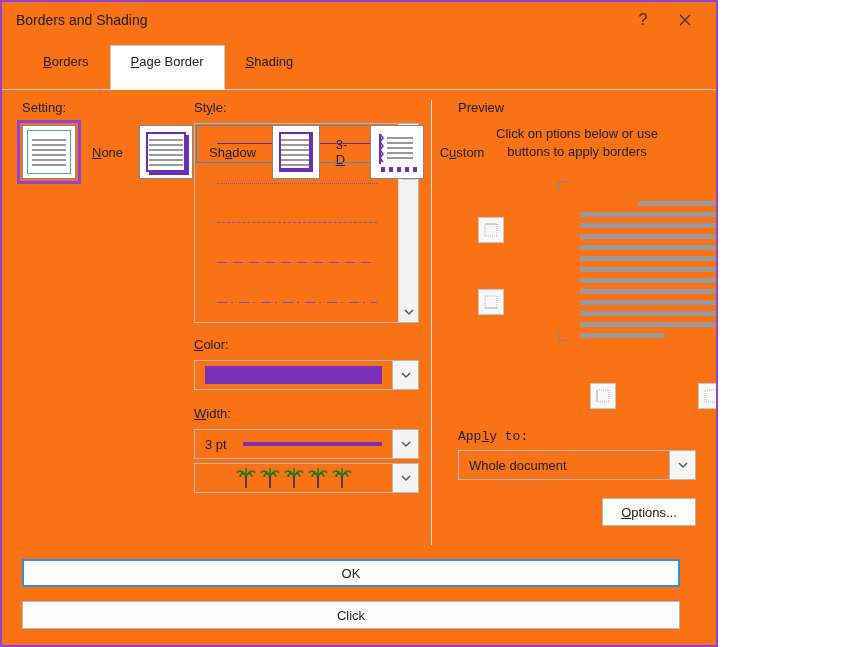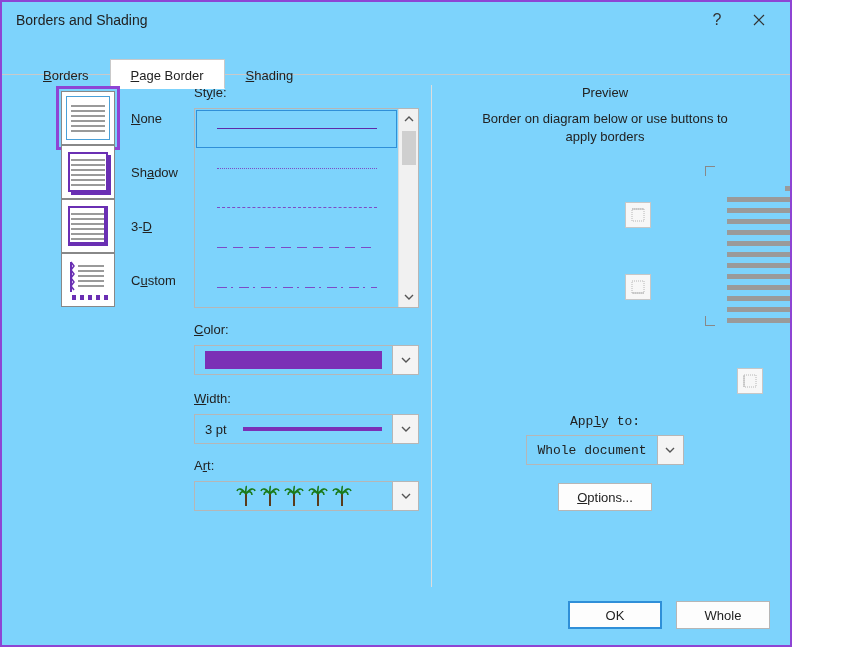--- a/index.html
+++ b/index.html
@@ -4,24 +4,24 @@
 <style>
   * { box-sizing: border-box; }
   body {
     margin: 0;
     font-family: "Segoe UI", Tahoma, sans-serif;
     font-size: 13px;
     color: #222;
     background: #fff;
   }
   .window {
-    width: 792px;
+    width: 718px;
     height: 647px;
     border: 2px solid #8e44d4;
-    background: #7dd3fc;
+    background: #f97316;
     display: flex;
     flex-direction: column;
   }
   .titlebar {
     display: flex;
     align-items: center;
     height: 36px;
     padding: 0 10px 0 14px;
   }
   .title {
@@ -39,47 +39,47 @@
   .titlebar-btn svg { width: 12px; height: 12px; stroke: #333; stroke-width: 1.2; fill:none; }
   .help-q { font-size: 16px; color:#333; font-weight:400;}
   .tabs {
     display: flex;
     padding: 6px 20px 0 20px;
     gap: 0;
     border-bottom: 1px solid #c9c9c9;
     position: relative;
   }
   .tab {
-    padding: 8px 20px 5px 20px;
+    padding: 8px 20px 20px 20px;
     border: 1px solid transparent;
     border-bottom: none;
     cursor: pointer;
     position: relative;
-    top: 15px;
+    top: 1px;
     background: transparent;
   }
   .tab.active {
     border-color: #c9c9c9;
     background: #fff;
     border-bottom: 1px solid #fff;
   }
   .u { text-decoration: underline; }
   .content {
     display: flex;
     padding: 10px 20px 0 20px;
     flex: 1;
     gap: 12px;
     overflow: hidden;
   }
   .col { display:flex; flex-direction:column; }
   .col-setting { width: 160px; }
   .col-middle { width: 225px; }
-  .col-preview { flex: 1; padding-left: 8px; border-left: 1px solid #ddd; align-items:center;}
+  .col-preview { flex: 1; padding-left: 26px; border-left: 1px solid #ddd; }
   .section-label { font-size: 13px; margin-bottom: 4px; }
-  .setting-list { display:flex; flex-direction:column; margin-top:6px;margin-left:39px; }
+  .setting-list { display:flex; flex-direction:row; gap: 16px; margin-top:6px; }
   .setting-item {
     display:flex; align-items:center; gap: 16px;
     cursor:pointer;
   }
   .setting-thumb {
     width: 54px; height: 54px;
     border: 1px solid #888;
     background:#fff;
     display:flex; align-items:center; justify-content:center;
     position:relative;
@@ -183,36 +183,37 @@
     display:flex; align-items:center; justify-content:center; cursor:pointer;
   }
   .pv-btn svg{ width:16px; height:16px; }
   .pv-btn svg line,.pv-btn svg rect{ stroke:#b6b6b6; stroke-width:1; fill:none;}
   .pv-btn.top-edge{ left:20px; top:40px;}
   .pv-btn.bot-edge{ left:20px; top:112px;}
   .pv-btn.left-edge{ left:132px; top:206px;}
   .pv-btn.right-edge{ left:240px; top:206px;}
 
   .apply-label{ margin-top:2px;font-family:Liberation Mono, monospace;}
-  .apply-row{ margin-top:2px;font-family:Liberation Mono, monospace;}
+  .apply-row{ margin-top:2px;}
   .apply-dd{
     height:30px; width:100%; border:1px solid #b6b6b6; display:flex; align-items:center; cursor:pointer;
   }
   .apply-dd .dd-body{ flex:1; padding:0 10px;}
   .apply-dd .dd-btn{ width:26px; height:100%; border-left:1px solid #b6b6b6; display:flex; align-items:center; justify-content:center; background:#f4f4f4;}
 
   .options-row{ display:flex; justify-content:flex-end; margin-top:18px;}
   .btn{
     min-width:94px; height:28px; border:1px solid #b6b6b6; background:#fdfdfd;
     display:flex; align-items:center; justify-content:center; cursor:pointer;
     padding: 0 14px;
   }
   .footer{
     display:flex; justify-content:flex-end; gap:14px;
-    padding: 14px 20px 16px 20px;
+    padding: 14px 36px 16px 20px;
+    flex-direction: column;
   }
   .btn.primary{ border:2px solid #2f8fd8;}
 </style>
 </head>
 <body>
 
 <div class="window">
 
   <div class="titlebar">
     <div class="title">Borders and Shading</div>
@@ -234,20 +235,21 @@
       <span><span class="u">P</span>age Border</span>
     </div>
     <div class="tab">
       <span><span class="u">S</span>hading</span>
     </div>
   </div>
 
   <div class="content">
 
     <div class="col col-setting">
+      <div class="section-label">Setting:</div>
       <div class="setting-list">
 
         <div class="setting-item selected first">
           <div class="setting-thumb">
             <div class="thumb-lines">
                 <span></span>
                 <span></span>
                 <span></span>
                 <span></span>
                 <span></span>
@@ -369,21 +371,20 @@
           <span>3 pt</span>
           <div class="width-line"></div>
         </div>
         <div class="dd-btn">
             <svg class="chev" viewBox="0 0 10 10">
               <path d="M1 3 L5 7 L9 3"></path>
             </svg>
           </div>
       </div>
 
-      <div class="section-label" style="margin-top:14px">A<span class="u">r</span>t:</div>
       <div class="dropdown">
         <div class="art-body">
           <svg class="palm" viewBox="0 0 20 24">
               <rect x="9" y="10" width="2" height="12" fill="#5a3a1a"></rect>
               <path d="M10 10 C6 4 2 4 1 7 M10 10 C14 4 18 4 19 7 M10 10 C7 6 4 8 4 11 M10 10 C13 6 16 8 16 11 M10 10 C9 5 11 3 10 2" stroke="#1a7a1a" stroke-width="1.6" fill="none"></path>
             </svg>
           <svg class="palm" viewBox="0 0 20 24">
               <rect x="9" y="10" width="2" height="12" fill="#5a3a1a"></rect>
               <path d="M10 10 C6 4 2 4 1 7 M10 10 C14 4 18 4 19 7 M10 10 C7 6 4 8 4 11 M10 10 C13 6 16 8 16 11 M10 10 C9 5 11 3 10 2" stroke="#1a7a1a" stroke-width="1.6" fill="none"></path>
             </svg>
@@ -403,21 +404,21 @@
         <div class="dd-btn">
             <svg class="chev" viewBox="0 0 10 10">
               <path d="M1 3 L5 7 L9 3"></path>
             </svg>
           </div>
       </div>
     </div>
 
     <div class="col col-preview">
       <div class="section-label">Preview</div>
-      <div class="preview-hint">Border on diagram below or use buttons to apply borders</div>
+      <div class="preview-hint">Click on ptions below or use buttons to apply borders</div>
 
       <div class="preview-area">
         <div class="corner tl">
             <span></span>
             <span></span>
           </div>
         <div class="corner tr">
             <span></span>
             <span></span>
           </div>
@@ -489,17 +490,17 @@
       </div>
     </div>
 
   </div>
 
   <div class="footer">
     <div class="btn primary">
         <span>OK</span>
       </div>
     <div class="btn">
-        <span>Whole</span>
+        <span>Click</span>
       </div>
   </div>
 
 </div>
 
 </body></html>

